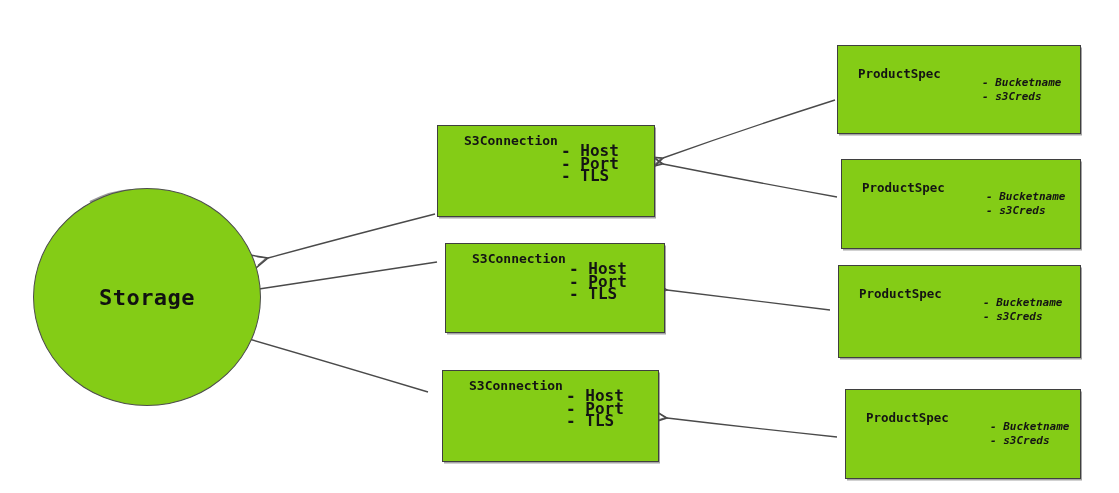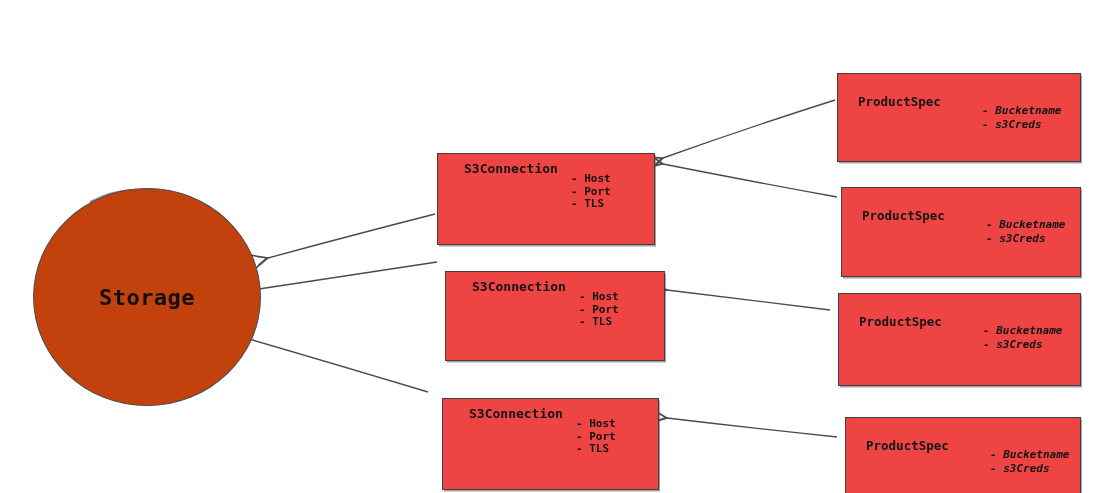--- a/index.html
+++ b/index.html
@@ -13,47 +13,46 @@
     color: #141414;
   }
   .edges {
     position: absolute;
     left: 0; top: 0;
     width: 1119px; height: 493px;
     pointer-events: none;
   }
   .node {
     position: absolute;
-    background: #ef4444;
+    background: #84cc16;
     border: 1.5px solid #3f3f3f;
     box-shadow: 1.5px 2px 0 -0.5px rgba(90,90,90,0.55);
     box-sizing: border-box;
-    margin-top: 28px;
   }
   .node .title {
     position: absolute;
     font-weight: 700;
     white-space: nowrap;
   }
   .node .attrs {
     position: absolute;
     font-weight: 700;
     white-space: nowrap;
   }
   .s3c .title { left: 26px; top: 7px; font-size: 13px; }
-  .s3c .attrs { left: 133px; top: 19px; font-size: 11px; line-height: 12.5px; }
+  .s3c .attrs { left: 123px; top: 19px; font-size: 16px; line-height: 12.5px; }
   .ps  .title { left: 20px; top: 20px; font-size: 12.5px; }
   .ps  .attrs { left: 144px; top: 30px; font-size: 11px; line-height: 14px; font-style: italic; }
   .storage-circle {
     position: absolute;
     left: 33px; top: 188px;
     width: 228px; height: 218px;
     border: 1.7px solid #4d4d4d;
     border-radius: 50%;
-    background: #c2410c;
+    background: #84cc16;
     display: flex;
     align-items: center;
     justify-content: center;
     box-sizing: border-box;
   }
   .storage-label {
     font-size: 22px;
     font-weight: 700;
     letter-spacing: 0.5px;
     color: #111111;

